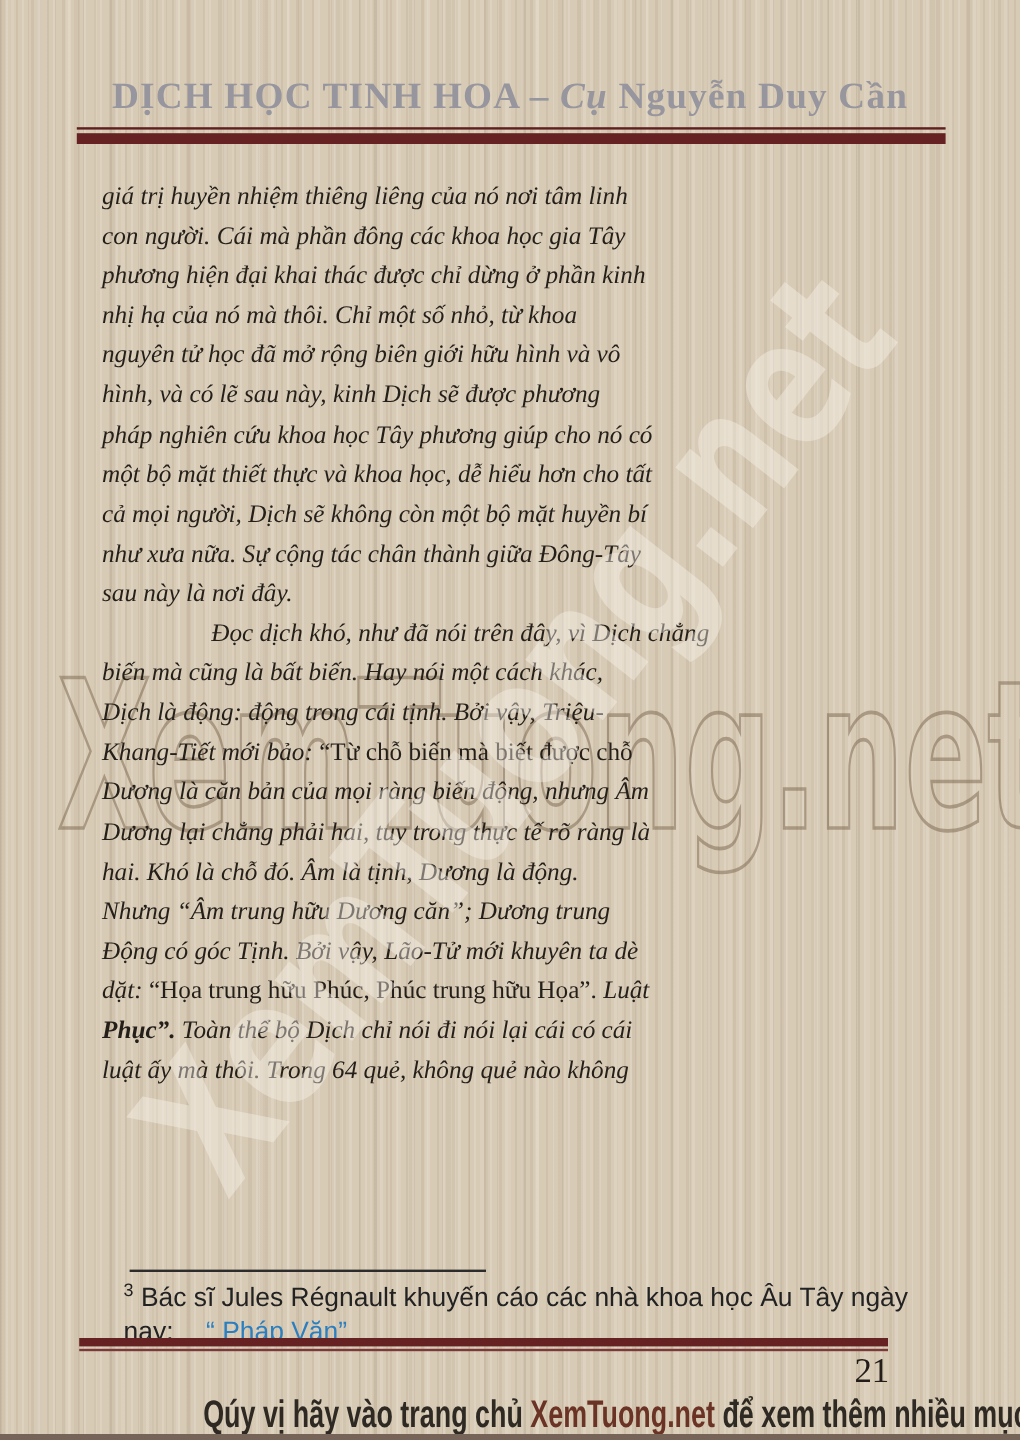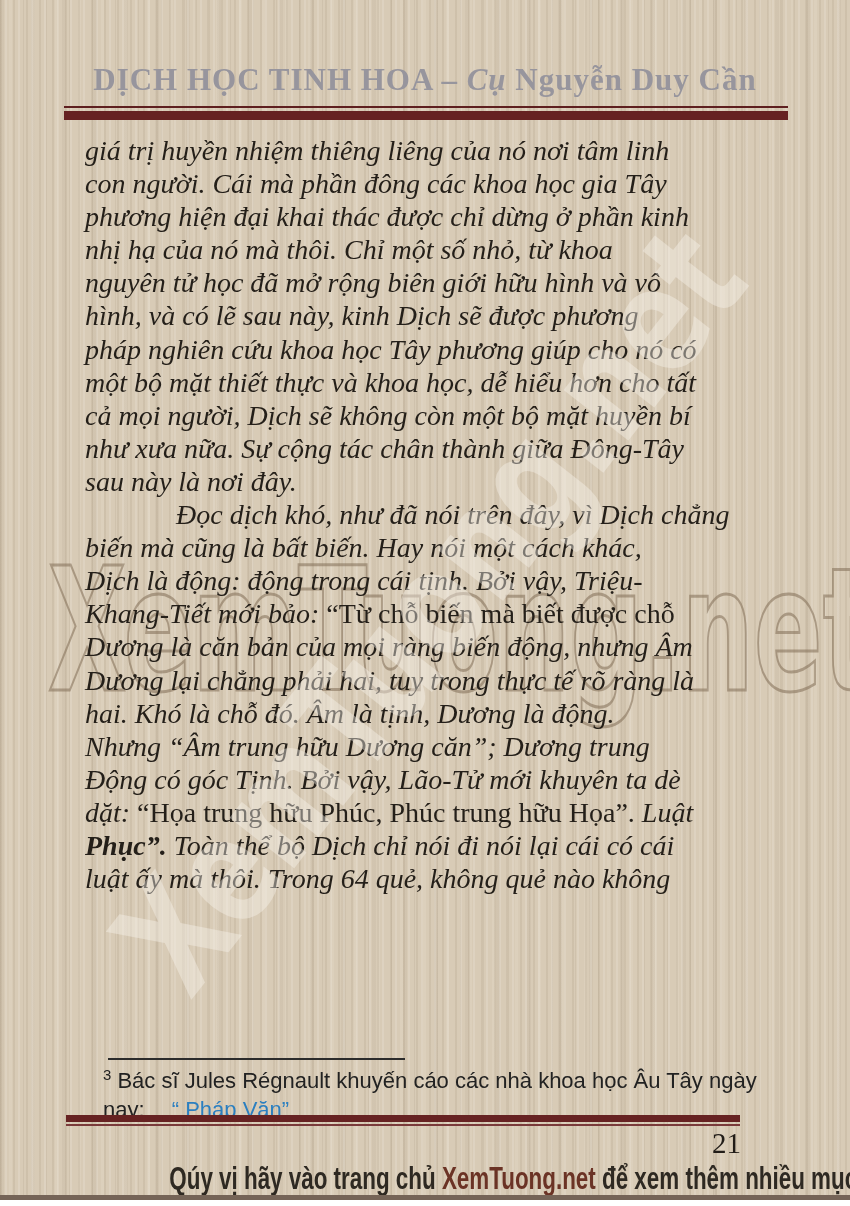--- a/index.html
+++ b/index.html
@@ -20,22 +20,22 @@
     text-align:center;
     font-size:31px;font-weight:bold;letter-spacing:1px;
     color:#97959d;
     z-index:2;
   }
   .rule-top{position:absolute;left:64px;top:106px;width:724px;z-index:2;}
   .rule-top .thin{height:2px;background:#5e1f1f;margin-bottom:3px;}
   .rule-top .thick{height:9px;background:#662222;}
   
   .body-text{
-    position:absolute;left:85px;top:134px;width:710px;
-    font-size:28px;line-height:33.1px;
+    position:absolute;left:85px;top:147px;width:710px;
+    font-size:21px;line-height:33.1px;
     color:#241f19;
     z-index:2;
   }
   .body-line{white-space:nowrap;}
   .body-line.indent{padding-left:91px;}
   .seg-i{font-style:italic;}
   .seg-u{font-style:normal;}
   .seg-bi{font-style:italic;font-weight:bold;}
   .seg-n{font-style:normal;}
   .seg-sup{font-style:italic;vertical-align:super;font-size:0.62em;line-height:0;}

